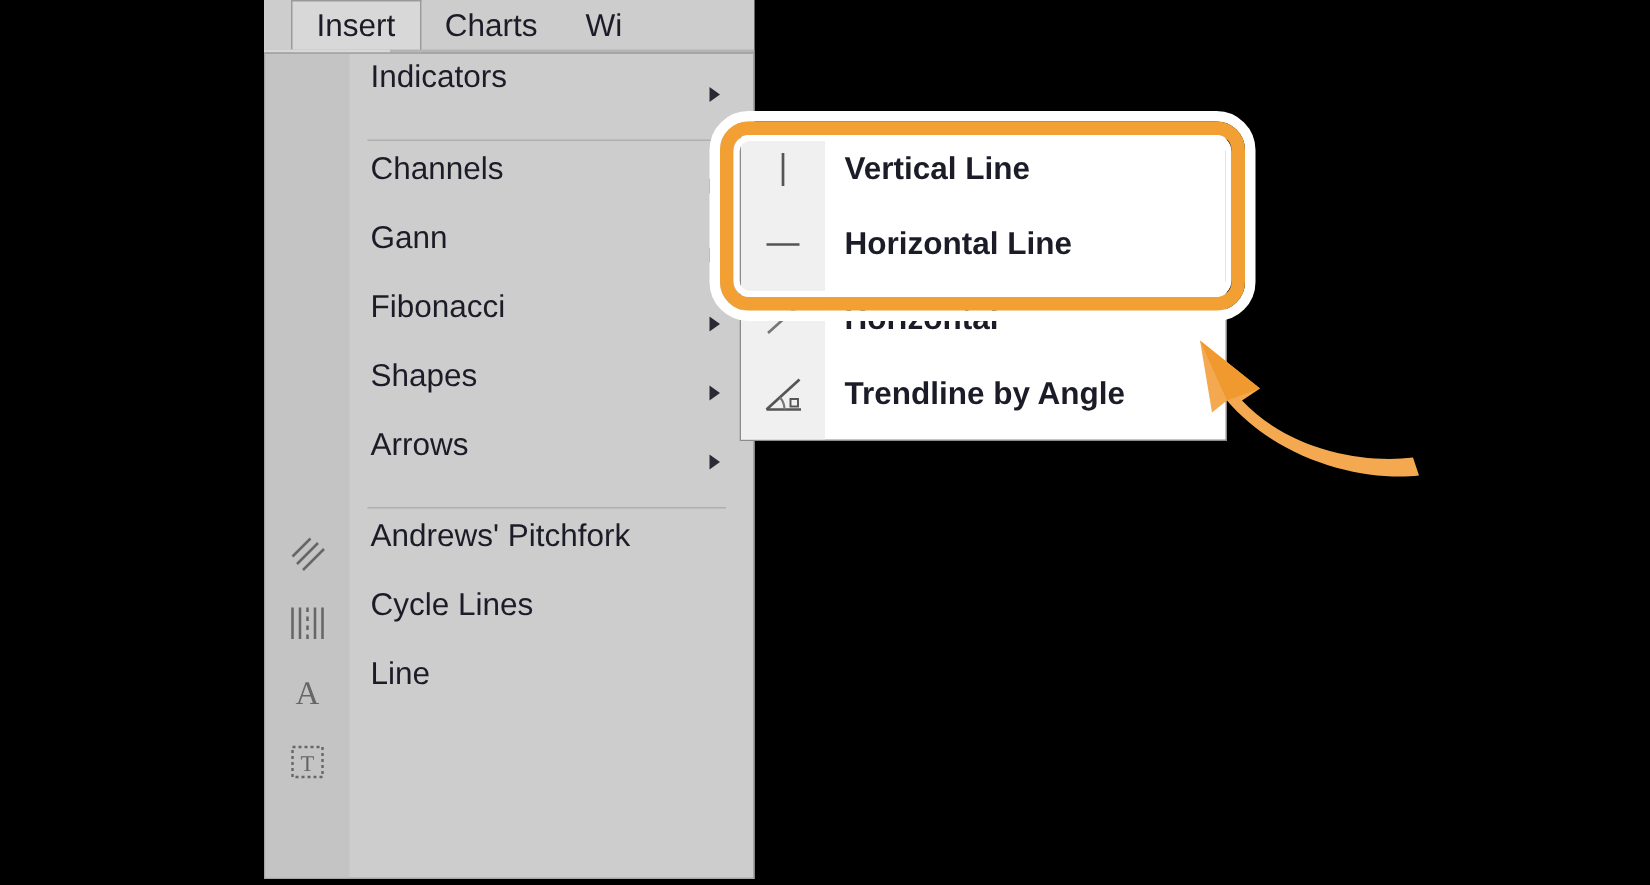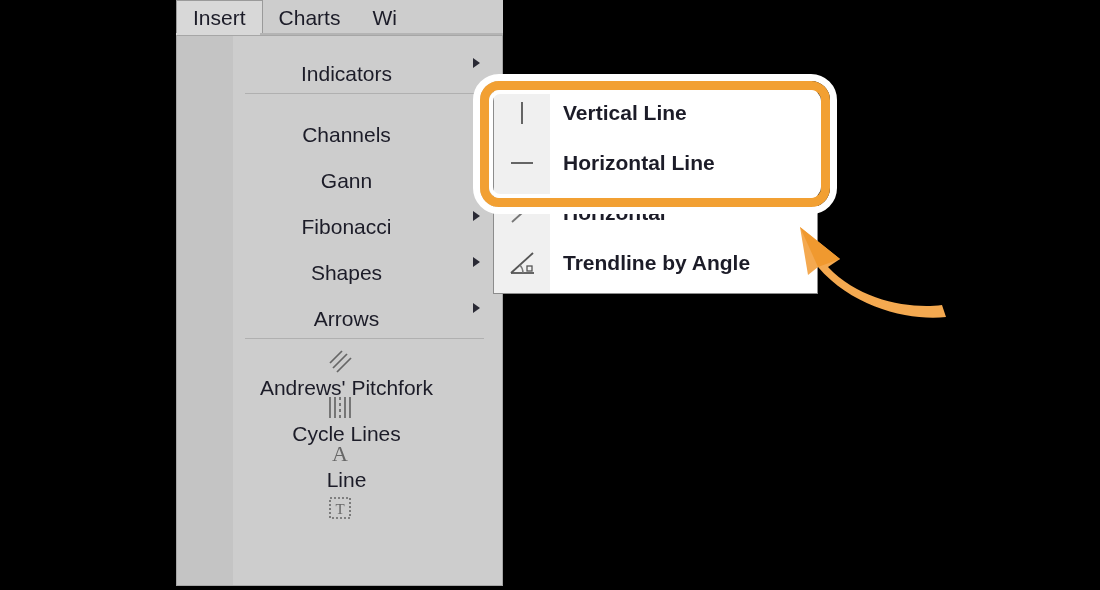--- a/index.html
+++ b/index.html
@@ -25,20 +25,21 @@
     height: 35px;
     background: #cdcdcd;
     overflow: hidden;
   }
   #menubar .tabstrip {
     position: absolute;
     left: 0; top: 0;
     height: 35px;
     display: flex;
     align-items: stretch;
+    padding-left: 18px;
   }
   .mtab {
     display: flex;
     align-items: center;
     padding: 0 16px;
     font-size: 21px;
     color: #1c1c28;
     white-space: nowrap;
     background: transparent;
     box-sizing: border-box;
@@ -83,23 +84,21 @@
     background: #c4c4c4;
   }
   .menu-items {
     position: relative;
     padding-top: 4px;
   }
   .mi {
     position: relative;
     height: 46px;
     display: flex;
-    align-items: center;
-    box-sizing: border-box;
-    flex-direction: column;
+    box-sizing: border-box;
   }
   .mi .mi-icon {
     width: 56px;
     min-width: 56px;
     height: 46px;
     display: flex;
     align-items: center;
     justify-content: center;
   }
   .mi .mi-label {

